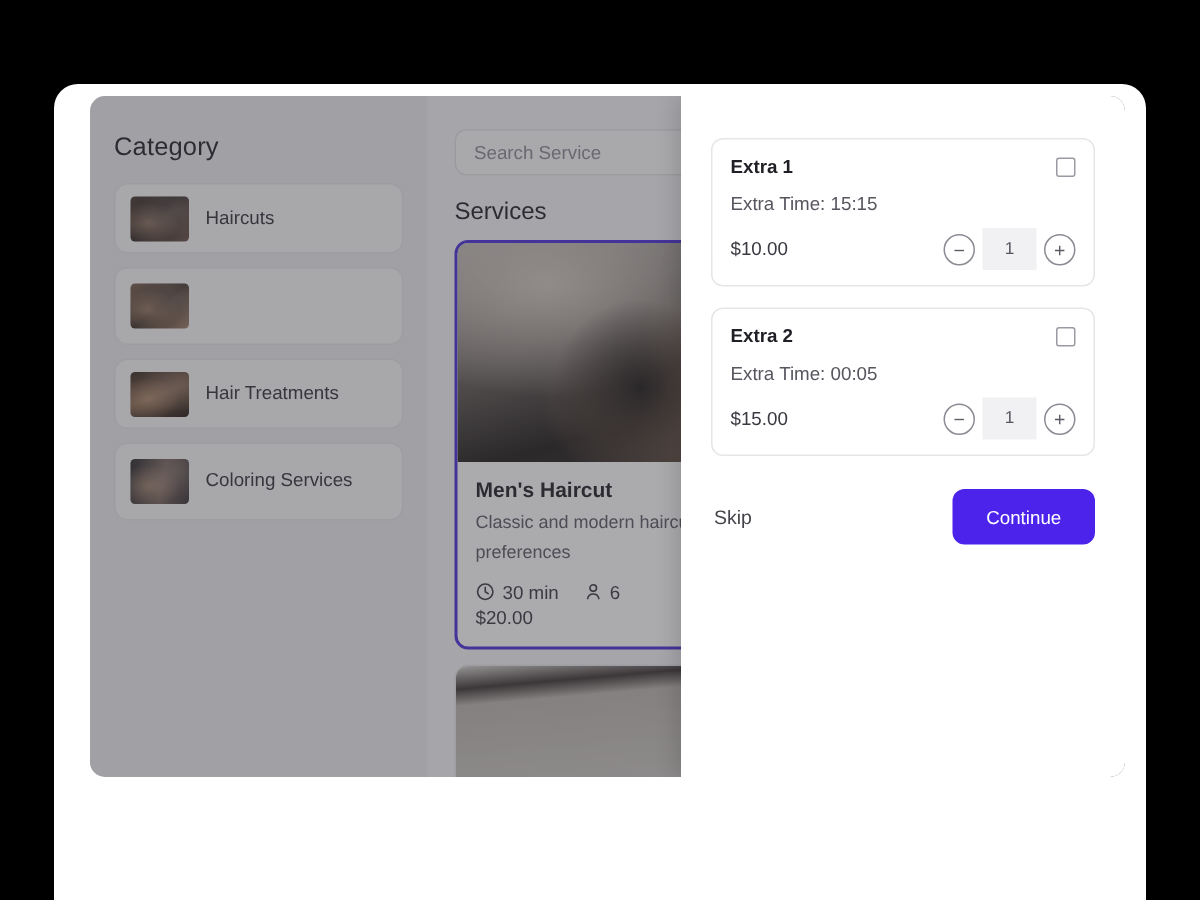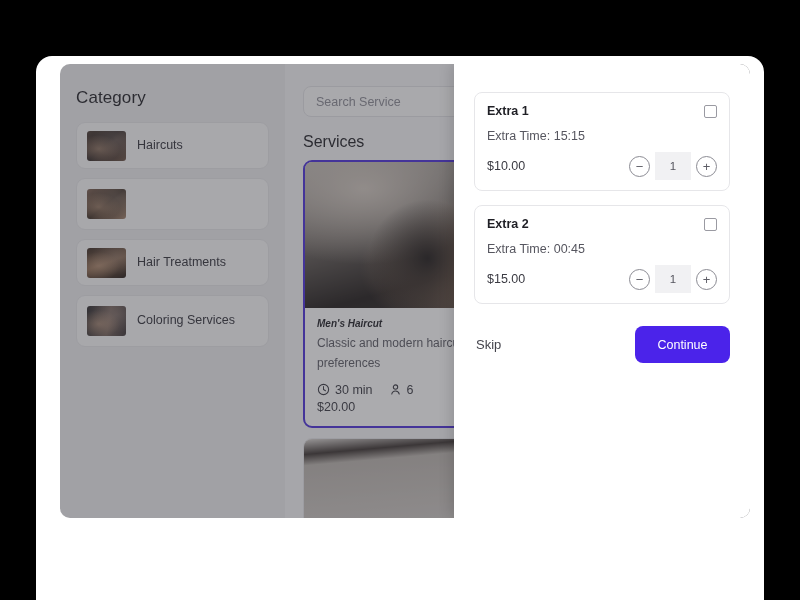--- a/index.html
+++ b/index.html
@@ -133,21 +133,21 @@
       position: relative;
   }
   .service-photo::after {
     content:"";
     position:absolute; inset:0;
     background:
       radial-gradient(circle at 78% 48%, rgba(196,150,116,.85) 0%, rgba(0,0,0,0) 26%),
       radial-gradient(circle at 46% 66%, rgba(20,18,18,.9) 0%, rgba(0,0,0,0) 34%);
   }
   .service-body { padding: 10px 12px 12px 12px; }
-  .service-name { font-size: 10px; font-weight: bold; color: #1f1f25; margin-bottom: 5px; font-style: italic; }
+  .service-name { font-size: 14px; font-weight: bold; color: #1f1f25; margin-bottom: 5px; }
   .service-desc { font-size: 12px; color: #5a5a63; line-height: 1.65; }
   .service-meta {
     display: flex; align-items: center; gap: 16px;
     margin-top: 9px; font-size: 12.5px; color: #3a3a42;
   }
   .meta-chip { display: flex; align-items: center; gap: 5px; }
   .service-price { font-size: 12.5px; color: #3a3a42; margin-top: 3px; }
   .service-card-peek {
     width: 270px; height: 90px;
     background: #fbfbfc;
@@ -337,21 +337,21 @@
             <button class="step-btn">+</button>
           </span>
         </div>
       </div>
 
       <div class="extra-card">
         <div class="extra-head">
           <span class="extra-name">Extra 2</span>
           <span class="extra-checkbox"></span>
         </div>
-        <div class="extra-time">Extra Time: 00:45</div>
+        <div class="extra-time">Extra Time: 00:05</div>
         <div class="extra-bottom">
           <span class="extra-price">$15.00</span>
           <span class="stepper">
             <button class="step-btn">−</button>
             <span class="step-qty">1</span>
             <button class="step-btn">+</button>
           </span>
         </div>
       </div>
 

